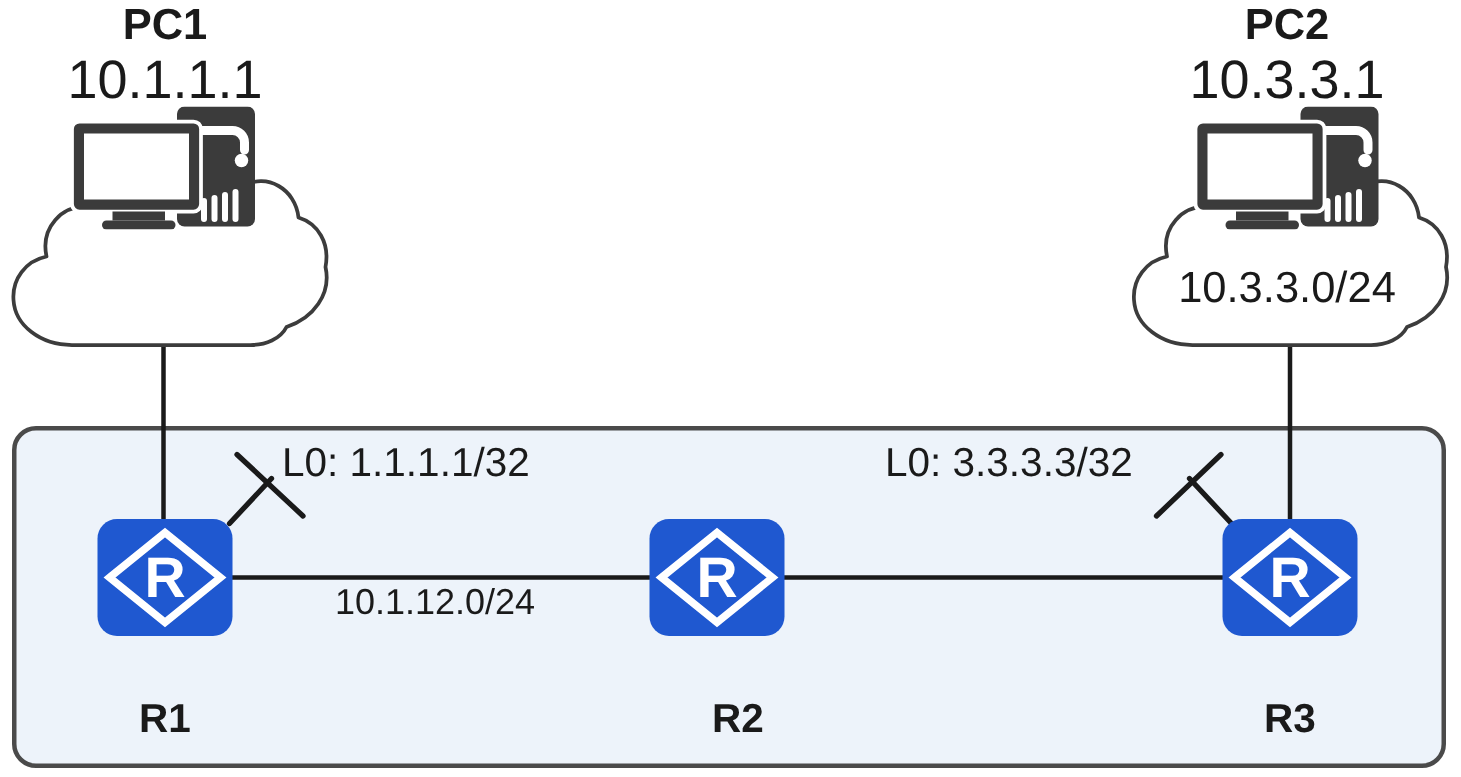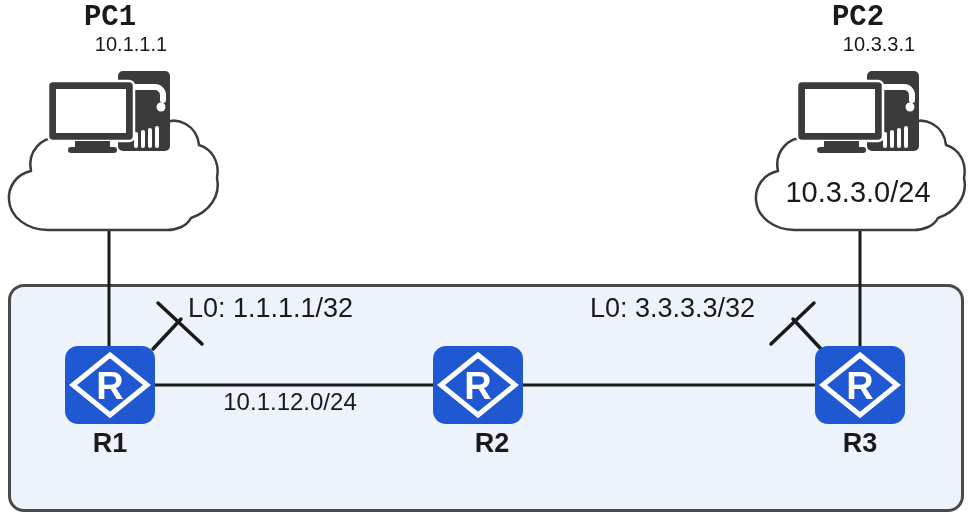--- a/index.html
+++ b/index.html
@@ -24,26 +24,26 @@
     left:8px;top:284px;width:956px;height:228px;
     box-sizing:border-box;
     background:#edf3fa;
     border:3px solid #4a4a4a;
     border-radius:16px;
   }
   svg{display:block;}
   .wires{position:absolute;left:0;top:0;}
   .pc-icon{position:absolute;width:126px;height:82px;}
   .router{position:absolute;width:92px;height:80px;}
-  .pc-name{font-size:29px;font-family:Liberation Mono, monospace;}
-  .pc-ip{font-size:20px;margin-left:21px;}
+  .pc-name{font-size:29px;}
+  .pc-ip{font-size:36px;}
   .cloud-net{font-size:29px;}
   .loopback{font-size:27px;text-align:center;}
   .linknet{font-size:24px;}
-  .router-name{font-size:27px;}
+  .router-name{font-size:27px;margin-top:36px;}
   .domain-label{font-size:30px;}
 </style>
 </head>
 <body>
 
 <div class="canvas">
 
   <div class="domain-box"></div>
 
   <svg class="wires" width="974" height="518" viewBox="0 0 974 518">

